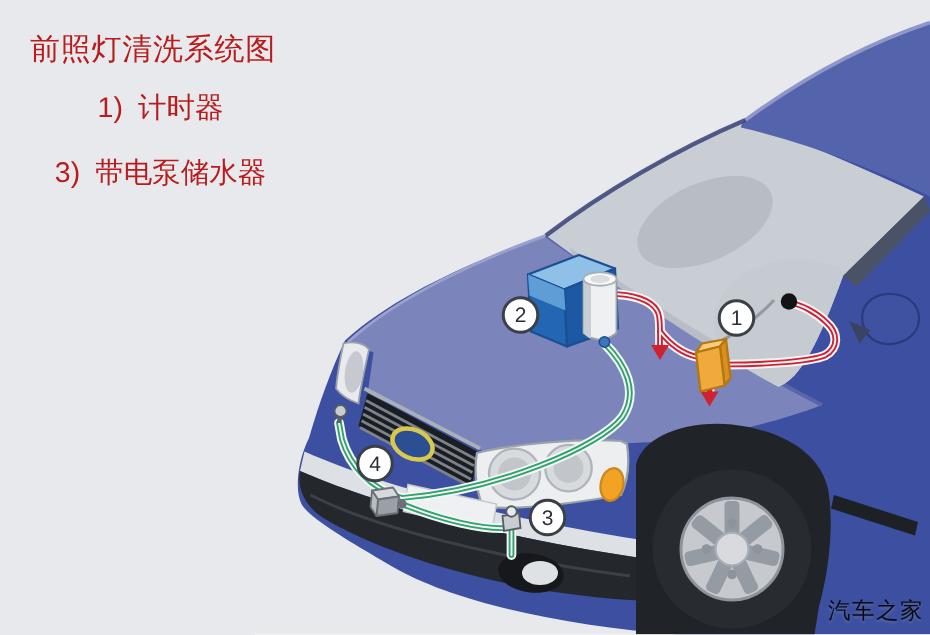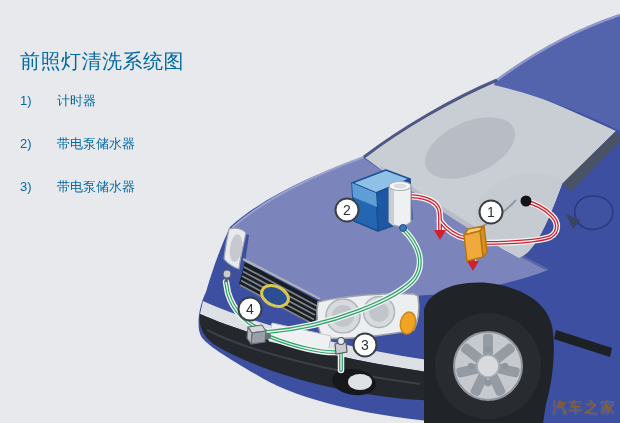--- a/index.html
+++ b/index.html
@@ -1,24 +1,24 @@
 <!DOCTYPE html>
 <html><head>
 <meta charset="utf-8">
 <style>
   html,body{margin:0;padding:0;}
   body{width:620px;height:423px;overflow:hidden;font-family:"Liberation Sans","DejaVu Sans",sans-serif;}
   .stage{position:relative;width:620px;height:423px;background:#e7e9ec;overflow:hidden;}
   .stage svg{position:absolute;left:0;top:0;}
-  .legend{position:absolute;left:20px;top:22px;color:#0369a1;z-index:5;margin-top:28px;}
+  .legend{position:absolute;left:20px;top:22px;color:#b91c1c;z-index:5;}
   .legend .title{font-size:20px;line-height:22px;margin-bottom:18px;letter-spacing:.5px;}
-  .legend .row{font-size:13px;line-height:21px;margin-bottom:22px;white-space:nowrap;}
+  .legend .row{font-size:19px;line-height:21px;margin-bottom:22px;white-space:nowrap;text-align:center;}
   .legend .num{display:inline-block;width:37px;}
   .watermark{position:absolute;right:4px;bottom:6px;font-size:15px;letter-spacing:1px;
-             color:#a16207;opacity:.85;text-shadow:0 1px 2px rgba(140,146,156,.55);z-index:6;}
+             color:#000000;opacity:.85;text-shadow:0 1px 2px rgba(140,146,156,.55);z-index:6;}
   text.callout-num{font-size:14px;fill:#2b3036;}
 </style>
 </head>
 <body>
 
 <div class="stage">
 
 <svg width="620" height="423" viewBox="0 0 620 423">
 
   <path d="M497,80 C542,47 584,27 620,15 L620,423 L452,423 C370,417 300,400 262,378
@@ -194,21 +194,18 @@
     <text class="callout-num" x="250" y="309" text-anchor="middle" dy=".35em">4</text>
   </g>
 </svg>
 
   <div class="legend">
     <div class="title">前照灯清洗系统图</div>
     <div class="row">
       <span class="num">1)</span><span>计时器</span>
     </div>
     <div class="row">
-      <span class="num">2)</span><span>带电泵储水器</span>
-    </div>
-    <div class="row">
       <span class="num">3)</span><span>带电泵储水器</span>
     </div>
   </div>
 
   <div class="watermark">汽车之家</div>
 </div>
 
 </body></html>

